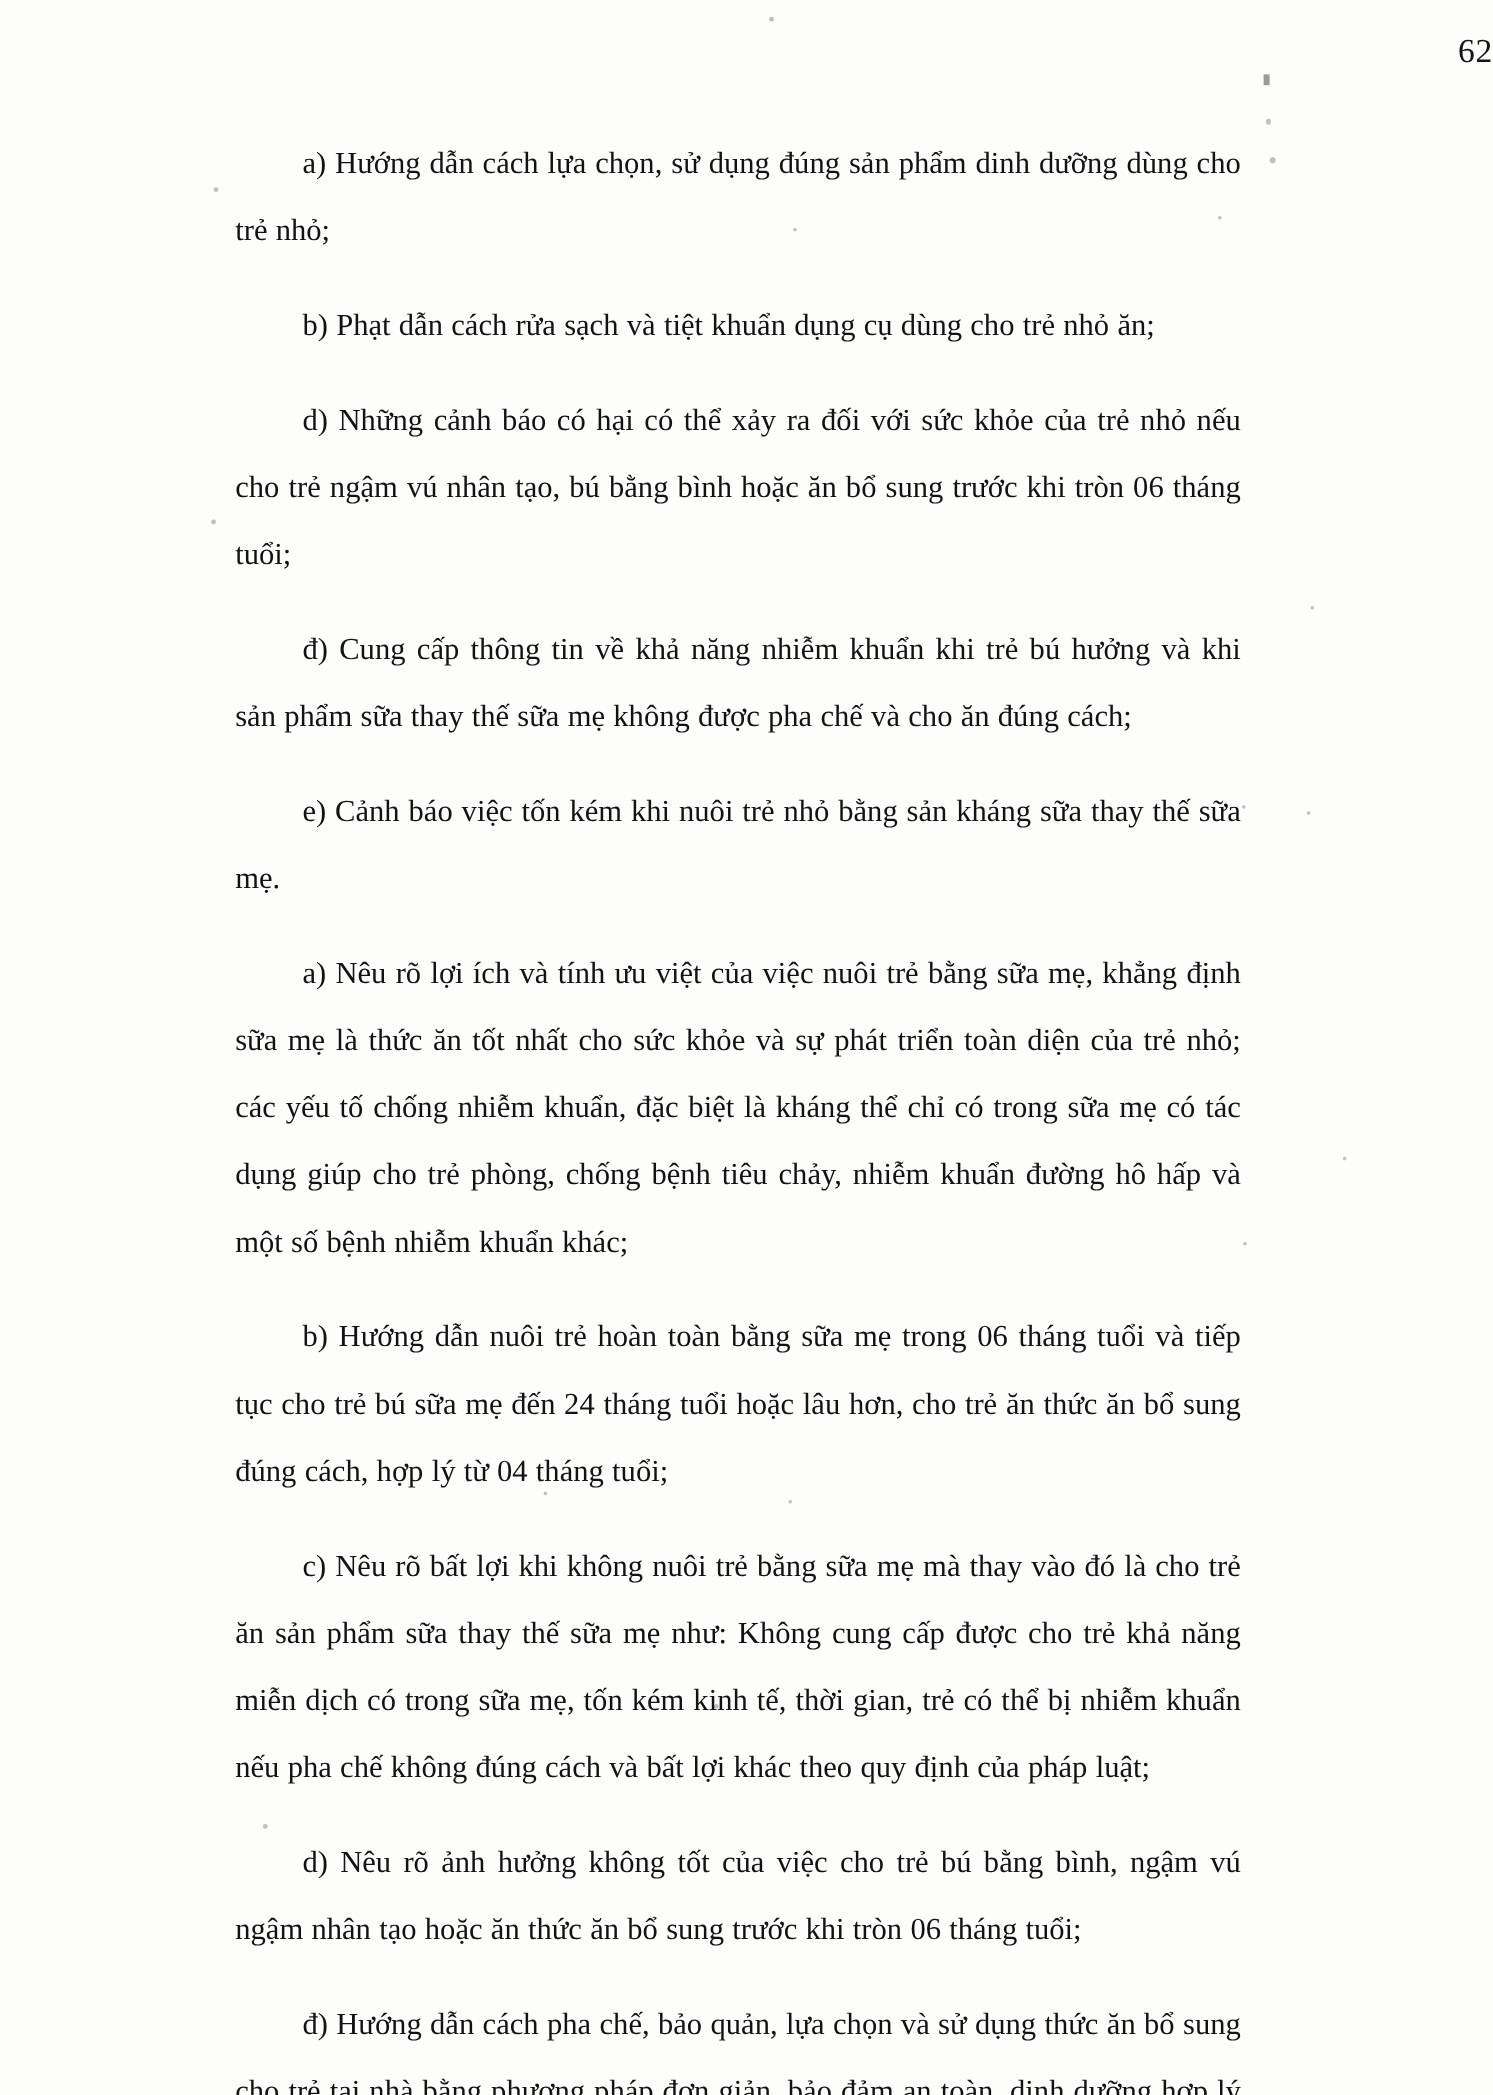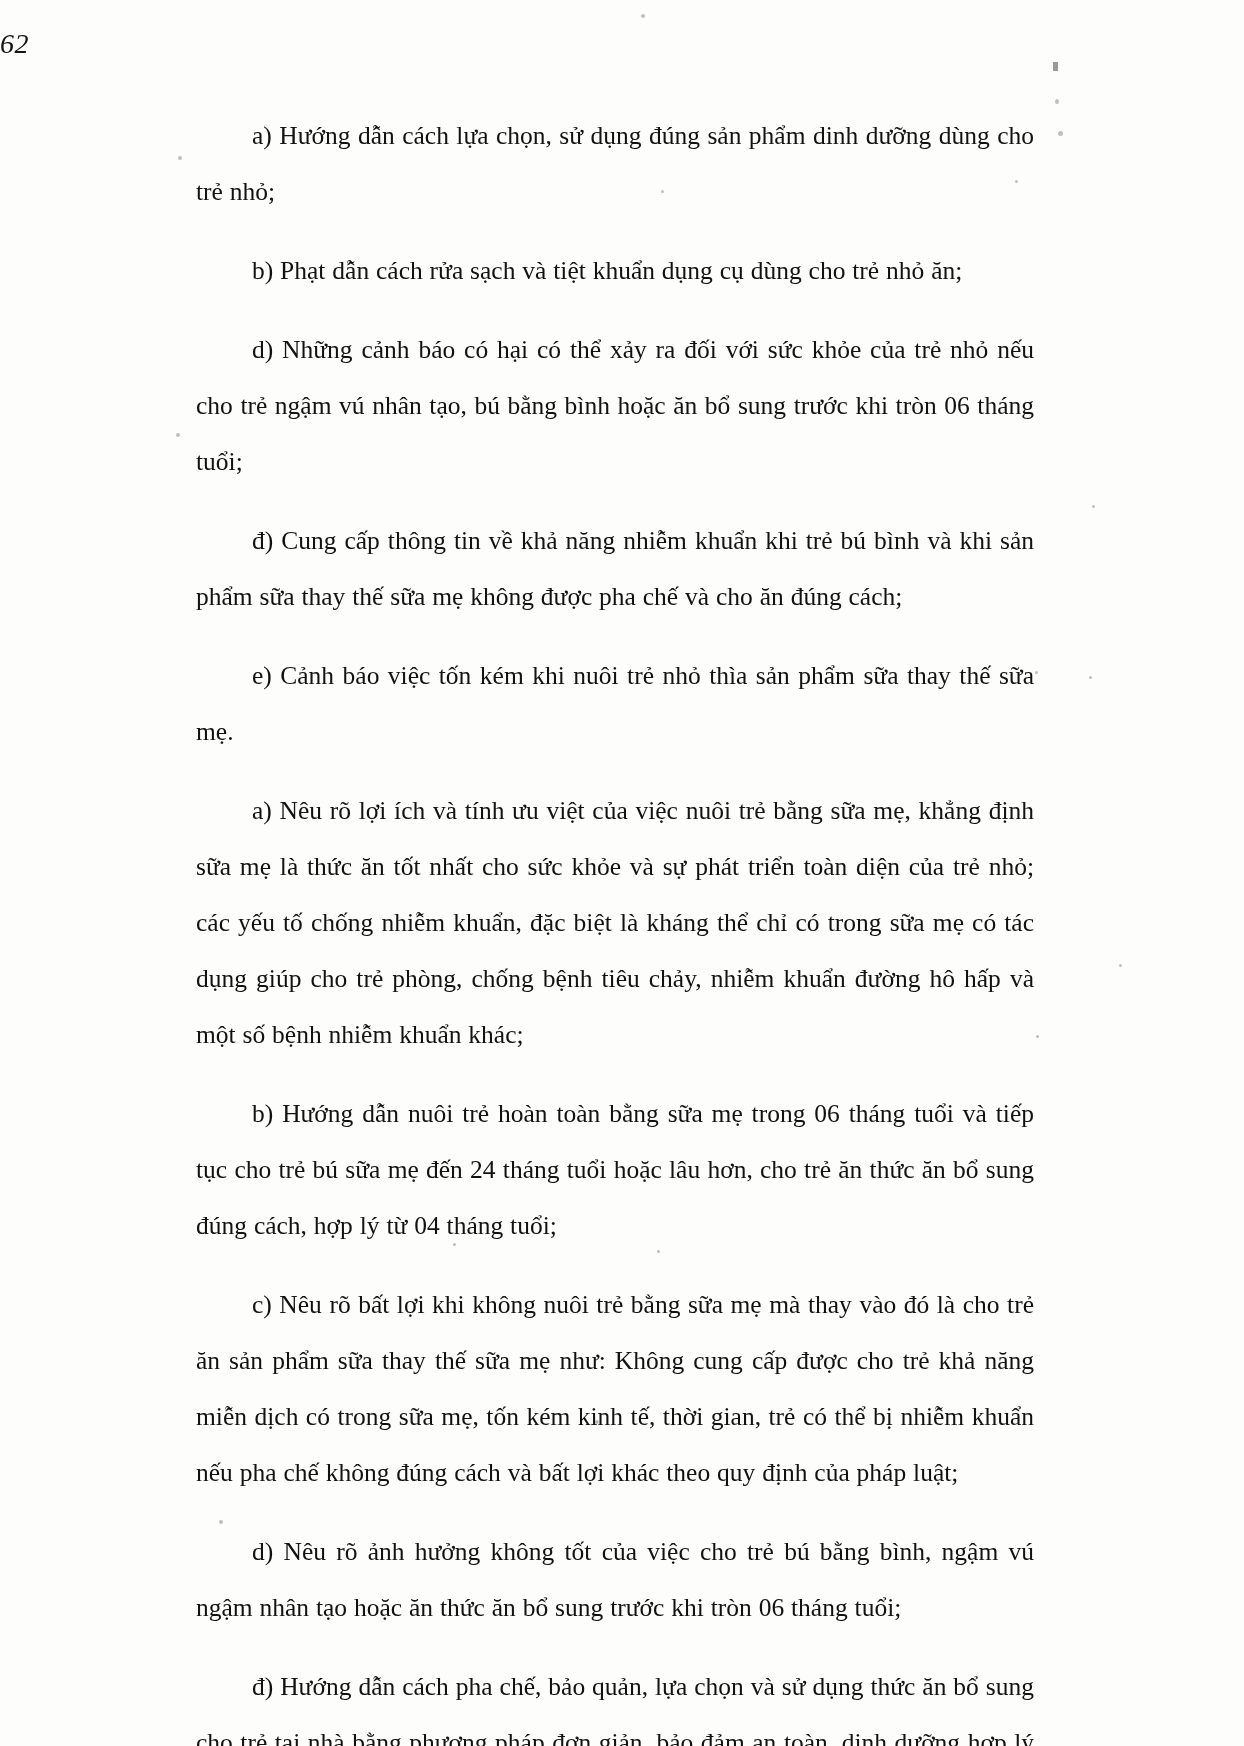--- a/index.html
+++ b/index.html
@@ -21,25 +21,24 @@
     position: absolute;
     inset: 0;
     background: #fdfdfc;
   }
 
   .page-number {
     position: absolute;
     top: 28px;
     left: 0;
     width: 1244px;
-    text-align: left;
+    text-align: right;
     font-size: 28px;
     letter-spacing: 0.5px;
     color: #151515;
-    font-style: italic;
   }
 
   .content {
     position: absolute;
     left: 196px;
     top: 108px;
     width: 838px;
   }
 
   p.para {
@@ -93,22 +92,22 @@
   <span class="speck" style="left:453px; top:1243px; width:3px; height:3px;"></span>
   <span class="speck" style="left:657px; top:1250px; width:3px; height:3px;"></span>
   <span class="speck" style="left:595px; top:1420px; width:4px; height:4px;"></span>
   <span class="speck" style="left:219px; top:1520px; width:4px; height:4px;"></span>
   <span class="speck" style="left:592px; top:1613px; width:4px; height:4px;"></span>
 
   <div class="content">
     <p class="para">a) Hướng dẫn cách lựa chọn, sử dụng đúng sản phẩm dinh dưỡng dùng cho trẻ nhỏ;</p>
     <p class="para">b) Phạt dẫn cách rửa sạch và tiệt khuẩn dụng cụ dùng cho trẻ nhỏ ăn;</p>
     <p class="para">d) Những cảnh báo có hại có thể xảy ra đối với sức khỏe của trẻ nhỏ nếu cho trẻ ngậm vú nhân tạo, bú bằng bình hoặc ăn bổ sung trước khi tròn 06 tháng tuổi;</p>
-    <p class="para">đ) Cung cấp thông tin về khả năng nhiễm khuẩn khi trẻ bú bình và khi sản phẩm sữa thay thế sữa mẹ không được pha chế và cho ăn đúng cách;</p>
-    <p class="para">e) Cảnh báo việc tốn kém khi nuôi trẻ nhỏ thìa sản phẩm sữa thay thế sữa mẹ.</p>
+    <p class="para">đ) Cung cấp thông tin về khả năng nhiễm khuẩn khi trẻ bú hưởng và khi sản phẩm sữa thay thế sữa mẹ không được pha chế và cho ăn đúng cách;</p>
+    <p class="para">e) Cảnh báo việc tốn kém khi nuôi trẻ nhỏ bằng sản kháng sữa thay thế sữa mẹ.</p>
     <p class="para">a) Nêu rõ lợi ích và tính ưu việt của việc nuôi trẻ bằng sữa mẹ, khẳng định sữa mẹ là thức ăn tốt nhất cho sức khỏe và sự phát triển toàn diện của trẻ nhỏ; các yếu tố chống nhiễm khuẩn, đặc biệt là kháng thể chỉ có trong sữa mẹ có tác dụng giúp cho trẻ phòng, chống bệnh tiêu chảy, nhiễm khuẩn đường hô hấp và một số bệnh nhiễm khuẩn khác;</p>
     <p class="para">b) Hướng dẫn nuôi trẻ hoàn toàn bằng sữa mẹ trong 06 tháng tuổi và tiếp tục cho trẻ bú sữa mẹ đến 24 tháng tuổi hoặc lâu hơn, cho trẻ ăn thức ăn bổ sung đúng cách, hợp lý từ 04 tháng tuổi;</p>
     <p class="para">c) Nêu rõ bất lợi khi không nuôi trẻ bằng sữa mẹ mà thay vào đó là cho trẻ ăn sản phẩm sữa thay thế sữa mẹ như: Không cung cấp được cho trẻ khả năng miễn dịch có trong sữa mẹ, tốn kém kinh tế, thời gian, trẻ có thể bị nhiễm khuẩn nếu pha chế không đúng cách và bất lợi khác theo quy định của pháp luật;</p>
     <p class="para">d) Nêu rõ ảnh hưởng không tốt của việc cho trẻ bú bằng bình, ngậm vú ngậm nhân tạo hoặc ăn thức ăn bổ sung trước khi tròn 06 tháng tuổi;</p>
     <p class="para">đ) Hướng dẫn cách pha chế, bảo quản, lựa chọn và sử dụng thức ăn bổ sung cho trẻ tại nhà bằng phương pháp đơn giản, bảo đảm an toàn, dinh dưỡng hợp lý với các loại thực phẩm có sẵn;</p>
 
   </div>
 
 </div>
 

